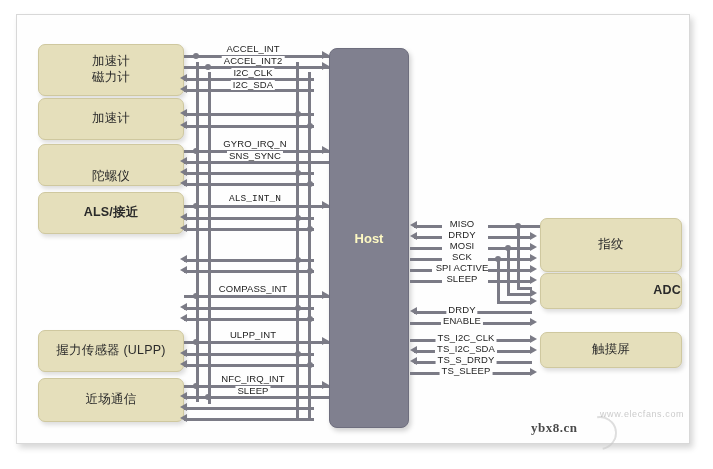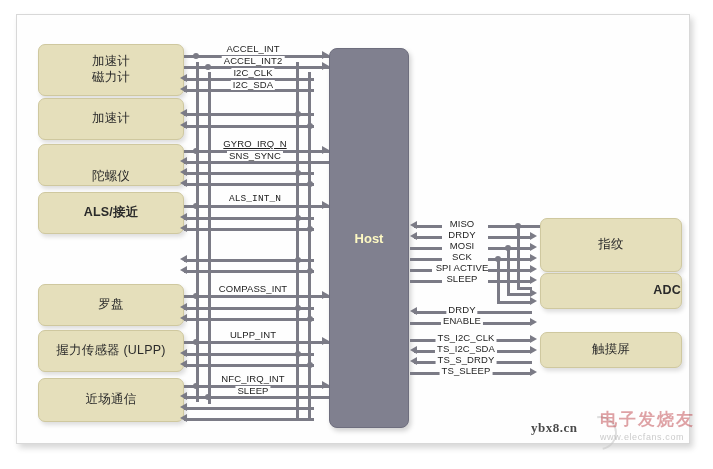--- a/index.html
+++ b/index.html
@@ -117,23 +117,20 @@
 
   <div class="box" style="left:38px;top:144px;width:144px;height:40px;align-items:flex-end;">
     <span>陀螺仪</span>
   </div>
 
   <div class="box bold" style="left:38px;top:192px;width:144px;height:40px;">
     <span>ALS/接近</span>
   </div>
 
 
-  <div class="box" style="left:38px;top:284px;width:144px;height:40px;">
-    <span>罗盘</span>
-  </div>
 
   <div class="box" style="left:38px;top:330px;width:144px;height:40px;">
     <span>握力传感器 (ULPP)</span>
   </div>
 
   <div class="box" style="left:38px;top:378px;width:144px;height:42px;">
     <span>近场通信</span>
   </div>
 
   <div class="host" style="left:329px;top:48px;width:78px;height:378px;">
@@ -192,21 +189,21 @@
   <div class="arr arr-l" style="left:180px;top:157px;"></div>
 
   <div class="wire h" style="left:184px;top:172px;width:130px;"></div>
   <div class="arr arr-l" style="left:180px;top:168px;"></div>
   <div class="dot" style="left:295px;top:170px;"></div>
 
   <div class="wire h" style="left:184px;top:183px;width:130px;"></div>
   <div class="arr arr-l" style="left:180px;top:179px;"></div>
   <div class="dot" style="left:307px;top:181px;"></div>
 
-  <div class="sig c" style="left:255px;top:139px;text-decoration:underline;">GYRO_IRQ_N</div>
+  <div class="sig c" style="left:255px;top:139px;">GYRO_IRQ_N</div>
   <div class="sig c" style="left:255px;top:151px;">SNS_SYNC</div>
 
   <div class="wire h" style="left:184px;top:205px;width:145px;"></div>
   <div class="arr arr-r" style="left:322px;top:201px;"></div>
   <div class="dot" style="left:193px;top:203px;"></div>
 
   <div class="wire h" style="left:184px;top:217px;width:130px;"></div>
   <div class="arr arr-l" style="left:180px;top:213px;"></div>
   <div class="dot" style="left:295px;top:215px;"></div>
 
@@ -333,17 +330,16 @@
   <div class="arr arr-r" style="left:530px;top:368px;"></div>
 
   <div class="sig c" style="left:466px;top:333px;">TS_I2C_CLK</div>
   <div class="sig c" style="left:466px;top:344px;">TS_I2C_SDA</div>
   <div class="sig c" style="left:466px;top:355px;">TS_S_DRDY</div>
   <div class="sig c" style="left:466px;top:366px;">TS_SLEEP</div>
 
   <div class="wm1">ybx8.cn</div>
   <div class="wmswoosh"></div>
   <div class="wm2">
-    <span class="cn">电子发烧友</span>
     <span class="url">www.elecfans.com</span>
   </div>
 
 </div>
 
 </body></html>

